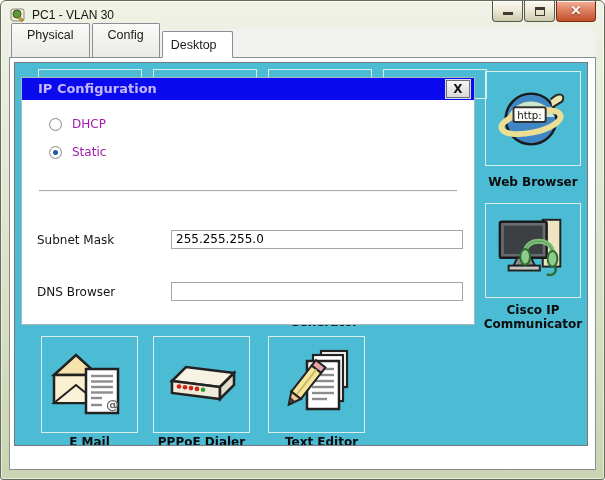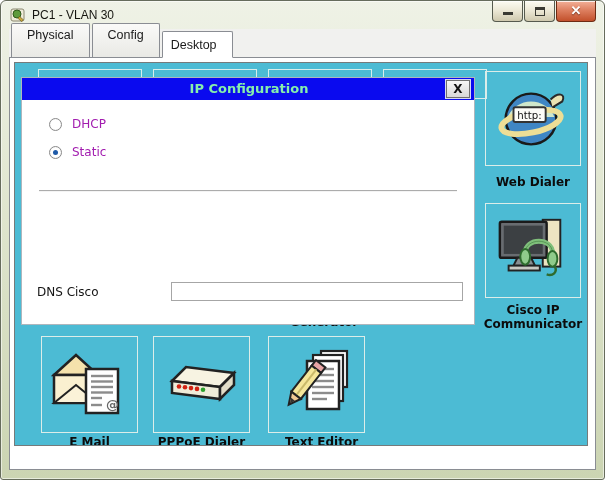--- a/index.html
+++ b/index.html
@@ -76,21 +76,21 @@
                font-weight:bold; font-size:12px; line-height:14px; color:#0c0c0c; z-index:2; }
 
   
   .dialog{
     position:absolute; left:6px; top:14px; width:454px; height:248px;
     background:#FFFFFF; border:1px solid #AEB6BD; z-index:5;
     font-family:"DejaVu Sans", sans-serif;
   }
   .dlg-title{
     position:absolute; left:0; top:0; right:0; height:22px; background:#0A0AEF;
-    color:#86efac; font-weight:bold; font-size:13px; line-height:21px; padding-left:2px;text-align:center;
+    color:#c4b5fd; font-weight:bold; font-size:13px; line-height:21px; padding-left:16px;
   }
   .dlg-close{
     position:absolute; right:4px; top:2px; width:24px; height:18px;
     background:linear-gradient(#F6F6F6,#D8D8D8); border:1px solid #707070;
     box-shadow:0 0 0 1px #D5D9F2;
     color:#111; font-weight:bold; font-size:12px; text-align:center; line-height:16px;
   }
   .radio-row{ position:absolute; left:27px; height:16px; display:flex; align-items:center; }
   .radio{
     width:13px; height:13px; border-radius:50%;
@@ -166,21 +166,21 @@
       <div class="icon-tile" style="left:470px; top:8px; width:96px; height:95px;">
         <svg width="78" height="78" viewBox="0 0 80 80">
           <circle cx="38" cy="40" r="26" fill="#3F86C4" stroke="#1A1A1A" stroke-width="2.5"></circle>
           <path d="M14 38 A26 26 0 0 1 62 38 L14 38 Z" fill="#CFE7CB"></path>
           <ellipse cx="38" cy="43" rx="31" ry="11" transform="rotate(-12 38 43)" fill="none" stroke="#EDDE96" stroke-width="6"></ellipse>
           <path d="M58 20 C66 12 74 14 70 22 L60 28" fill="#EAE3B2" stroke="#2A2A2A" stroke-width="2"></path>
           <rect x="20" y="28" width="33" height="15" rx="2" fill="#FCFCF8" stroke="#333" stroke-width="2"></rect>
           <text x="36.5" y="39.5" text-anchor="middle" font-size="10.5" fill="#111">http:</text>
         </svg>
       </div>
-      <div class="icon-label" style="left:452px; top:112px; width:132px;">Web Dialer</div>
+      <div class="icon-label" style="left:452px; top:112px; width:132px;">Web Browser</div>
 
       <div class="icon-tile" style="left:470px; top:140px; width:96px; height:95px;">
         <svg width="78" height="78" viewBox="0 0 80 80">
           <rect x="50" y="8" width="18" height="48" fill="#EDE4C2" stroke="#222" stroke-width="2"></rect>
           <rect x="6" y="10" width="48" height="37" rx="2" fill="#686C70" stroke="#1a1a1a" stroke-width="2.5"></rect>
           <rect x="10" y="14" width="40" height="29" fill="#3C4043"></rect>
           <polygon points="24,47 38,47 42,55 20,55" fill="#8A8E92" stroke="#222" stroke-width="2"></polygon>
           <rect x="15" y="55" width="32" height="5" fill="#C8C8C2" stroke="#222" stroke-width="2"></rect>
           <path d="M32 42 C32 26 60 26 60 42" fill="none" stroke="#7FBF7B" stroke-width="5"></path>
           <path d="M32 42 C32 26 60 26 60 42" fill="none" stroke="#2E6B2E" stroke-width="1" opacity="0.5"></path>
@@ -261,24 +261,30 @@
           <span class="radio-label">DHCP</span>
         </div>
         <div class="radio-row" style="top:66px">
           <span class="radio selected"></span>
           <span class="radio-label">Static</span>
         </div>
 
         <div class="separator"></div>
 
 
+        <div class="frow" style="top:152px">
+          <div class="flabel">Subnet Mask</div>
+          <div class="finput">
+            <span>255.255.255.0</span>
+          </div>
+        </div>
 
 
         <div class="frow" style="top:204px">
-          <div class="flabel">DNS Cisco</div>
+          <div class="flabel">DNS Browser</div>
           <div class="finput">
             <span></span>
           </div>
         </div>
       </div>
 
     </div>
   </div>
 </div>
 

